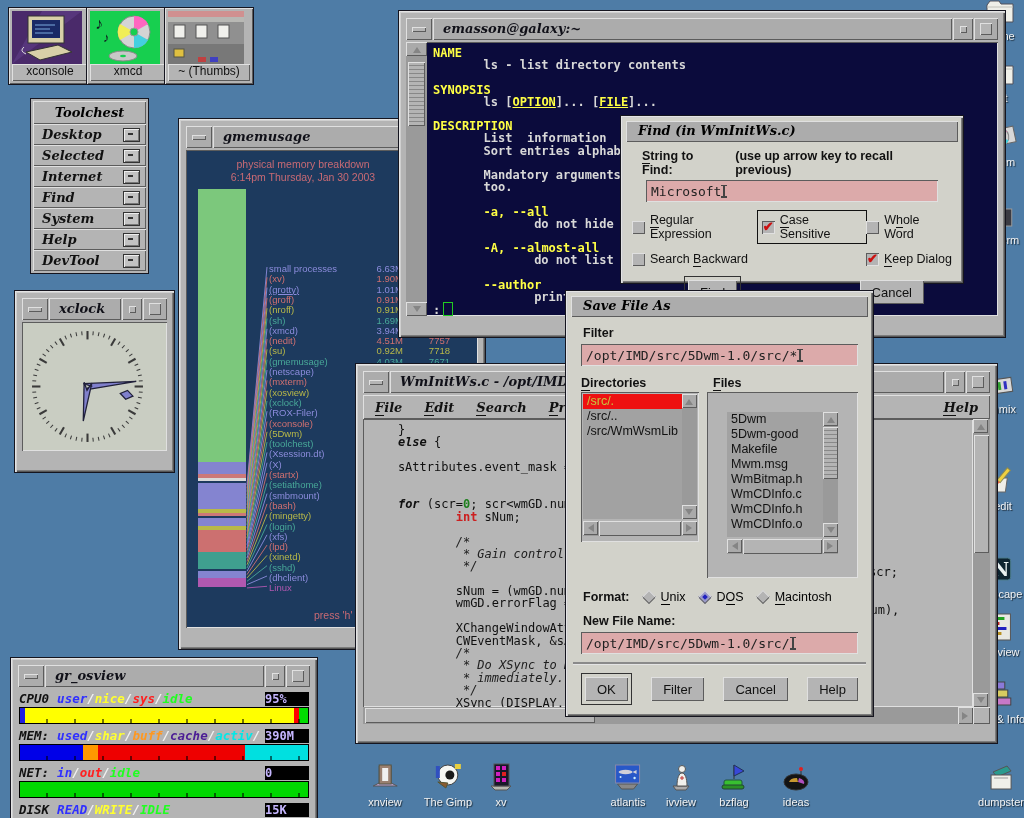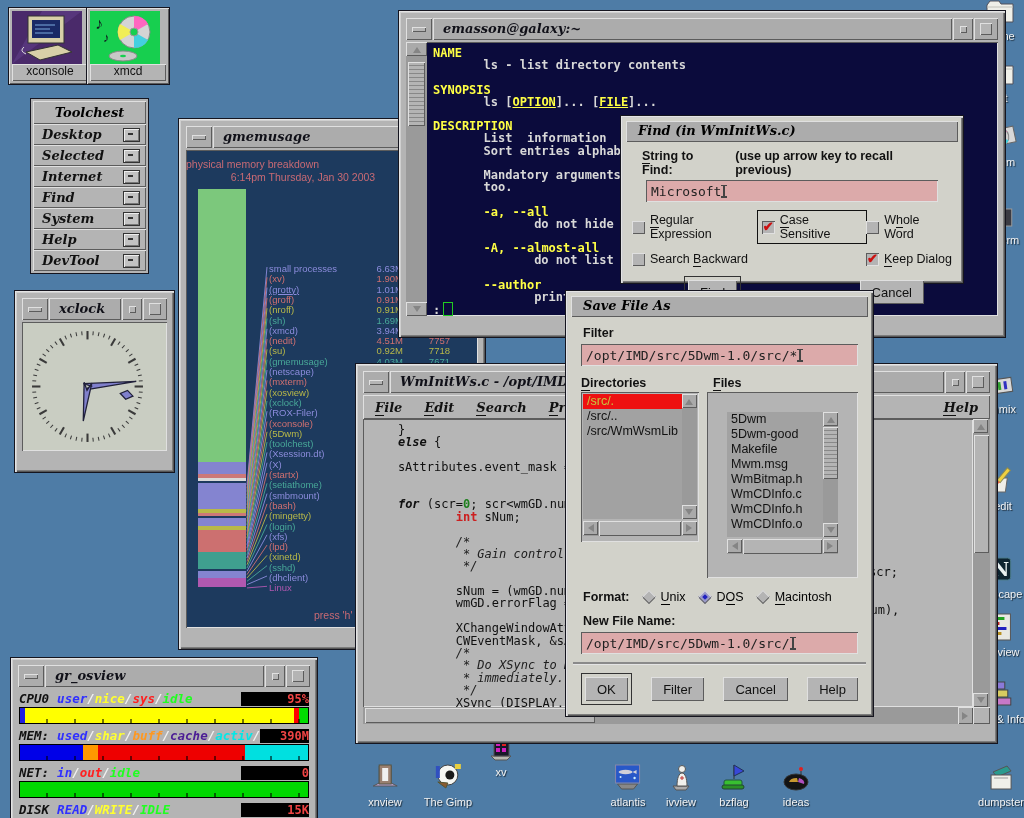--- a/index.html
+++ b/index.html
@@ -64,21 +64,21 @@
   .tc-drawer{width:15px;height:12px;background:#c2c2c2;border:1px solid #333;position:relative;
              box-shadow:inset 1px 1px 0 #eee,inset -1px -1px 0 #777;}
   .tc-drawer::after{content:"";position:absolute;left:4px;top:4px;width:5px;height:2px;background:#333;}
   .icontile{position:absolute;background:#b4b4b4;border:1px solid #15151f;padding:3px;}
   .iconimg{overflow:hidden;height:53px;}
   .iconlab{height:17px;line-height:17px;text-align:center;font:12px "Liberation Sans",sans-serif;color:#111;background:#b4b4b4;}
   .gm-lab{position:absolute;font:9.5px "Liberation Sans",sans-serif;white-space:nowrap;}
   .gm-v{position:absolute;font:9.5px "Liberation Sans",sans-serif;text-align:right;}
   .gr-line{display:flex;align-items:center;height:15px;font:bold italic 12.5px "DejaVu Sans Mono",monospace;color:#111;}
   .gr-sep{color:#f2f2f2;}
-  .gr-val{margin-left:auto;width:68px;height:14px;background:#000;color:#ef4444;text-align:right;
+  .gr-val{margin-left:auto;width:44px;height:14px;background:#000;color:#c4b5fd;text-align:left;
           font:bold 12px "DejaVu Sans Mono",monospace;line-height:14px;}
   .gr-bar{position:relative;height:15px;border:1px solid #000;display:flex;margin:1px 0 4px 0;}
   .gr-ticks{position:absolute;left:0;right:0;bottom:0;height:4px;
             background:repeating-linear-gradient(90deg,transparent 0 26px,rgba(0,0,0,.55) 26px 28px);}
   .dicon{position:absolute;transform:translateX(-50%);text-align:center;width:max-content;z-index:5;}
   .dic-label{font:11px "Liberation Sans",sans-serif;color:#f2f2f2;text-shadow:1px 1px 1px rgba(0,0,0,.65);}
   .sep{height:2px;background:#8a8a8a;border-bottom:1px solid #e4e4e4;margin:8px 2px;}
 </style>
 </head>
 <body>
@@ -104,20 +104,38 @@
           <text x="13" y="31" font-size="13" fill="#101820">♪</text>
           <circle cx="44" cy="21" r="16" fill="#d4d4d4" stroke="#888"></circle>
           <path d="M44 5a16 16 0 0 1 14 8l-14 8z" fill="#ff66c0"></path>
           <path d="M58 29a16 16 0 0 1-14 8v-16z" fill="#44d0e0"></path>
           <path d="M30 29a16 16 0 0 1 0-16l14 8z" fill="#f0ee55"></path>
           <circle cx="44" cy="21" r="4" fill="#17cf4f" stroke="#999"></circle>
           <ellipse cx="33" cy="45" rx="14" ry="5" fill="#c8c8c8" stroke="#888"></ellipse>
           <ellipse cx="33" cy="45" rx="3" ry="1.2" fill="#17cf4f"></ellipse>
         </svg></div>
     <div class="iconlab bo1">xmcd</div>
+  </div>
+  <div class="icontile bo1" style="left:164px;top:7px;width:82px;z-index:12">
+    <div class="iconimg" id="art-thumbs"><svg width="76" height="53">
+          <rect width="76" height="53" fill="#c8c8c4"></rect>
+          <rect width="76" height="6" fill="#d09090"></rect>
+          <rect y="6" width="76" height="5" fill="#b8b8b4"></rect>
+          <rect y="11" width="76" height="22" fill="#909090"></rect>
+          <g fill="#f0f0ec" stroke="#555">
+            <rect x="6" y="14" width="11" height="13"></rect>
+            <rect x="28" y="14" width="11" height="13"></rect>
+            <rect x="50" y="14" width="11" height="13"></rect>
+          </g>
+          <rect y="33" width="76" height="20" fill="#787878"></rect>
+          <rect x="6" y="38" width="10" height="8" fill="#e0c040" stroke="#554"></rect>
+          <rect x="30" y="46" width="8" height="5" fill="#c04040"></rect>
+          <rect x="42" y="46" width="8" height="5" fill="#4040c0"></rect>
+        </svg></div>
+    <div class="iconlab bo1">~ (Thumbs)</div>
   </div>
 
   <div class="win" style="left:30px;top:98px;width:113px;padding:2px;z-index:12">
     <div class="tc-head bo1">Toolchest</div>
     <div id="tc-items">
         <div class="tc-item bo1">
           <span>Desktop</span>
           <span class="tc-drawer"></span>
         </div>
         <div class="tc-item bo1">
@@ -234,21 +252,21 @@
         </div>
       <div class="tseg tb-title bo1">gmemusage</div>
       <div class="tseg tb-btn tb-dotb bo1">
           <span class="glyph-dot bo1"></span>
         </div>
       <div class="tseg tb-btn tb-maxb bo1">
           <span class="glyph-max bo1"></span>
         </div>
     </div>
     <div id="gmem-body" class="bi1" style="position:relative;height:478px;background:#1d3a5e;overflow:hidden">
-      <div style="position:absolute;left:0;right:58px;top:8px;text-align:left;font:10.5px 'Liberation Sans',sans-serif;color:#c86a74">physical memory breakdown</div>
+      <div style="position:absolute;left:0;right:58px;top:8px;text-align:center;font:10.5px 'Liberation Sans',sans-serif;color:#c86a74">physical memory breakdown</div>
       <div style="position:absolute;left:0;right:58px;top:21px;text-align:center;font:10.5px 'Liberation Sans',sans-serif;color:#c86a74">6:14pm Thursday, Jan 30 2003</div>
       <div id="gmem-bar" style="position:absolute;left:12px;top:39px;width:48px;height:398px">
           <div style="height: 273.254px; background: rgb(124, 200, 124);"></div>
           <div style="height: 11.8806px; background: rgb(132, 132, 208);"></div>
           <div style="height: 3.9602px; background: rgb(204, 120, 120);"></div>
           <div style="height: 2.77214px; background: rgb(216, 216, 216);"></div>
           <div style="height: 2.37612px; background: rgb(29, 58, 94);"></div>
           <div style="height: 25.7413px; background: rgb(132, 132, 208);"></div>
           <div style="height: 3.9602px; background: rgb(184, 184, 72);"></div>
           <div style="height: 3.16816px; background: rgb(204, 120, 120);"></div>
@@ -781,21 +799,21 @@
       <div class="dicon" style="left: 448px; top: 762px;">
         <div><svg width="34" height="30">
             <circle cx="17" cy="13" r="10" fill="#f6f6f2" stroke="#444"></circle>
             <circle cx="19" cy="13" r="4.5" fill="#1a1a1a"></circle>
             <path d="M7 20l8 6 2-5z" fill="#8a5a30" stroke="#553"></path>
             <rect x="5" y="4" width="4" height="12" fill="#3050c0"></rect>
             <rect x="24" y="2" width="6" height="5" fill="#e8d040"></rect>
           </svg></div>
         <div class="dic-label">The Gimp</div>
       </div>
-      <div class="dicon" style="left: 501px; top: 732px;">
+      <div class="dicon" style="left: 501px; top: 762px;">
         <div><svg width="32" height="30">
             <path d="M6 24h20l-4 4H10z" fill="#b8b8b0" stroke="#555"></path>
             <rect x="9" y="2" width="15" height="22" fill="#181828" stroke="#555"></rect>
             <g fill="#d020c0">
               <rect x="11" y="4" width="4" height="4"></rect>
               <rect x="17" y="4" width="4" height="4"></rect>
               <rect x="11" y="10" width="4" height="4"></rect>
               <rect x="11" y="16" width="4" height="4"></rect>
               <rect x="17" y="16" width="4" height="4"></rect>
             </g>

